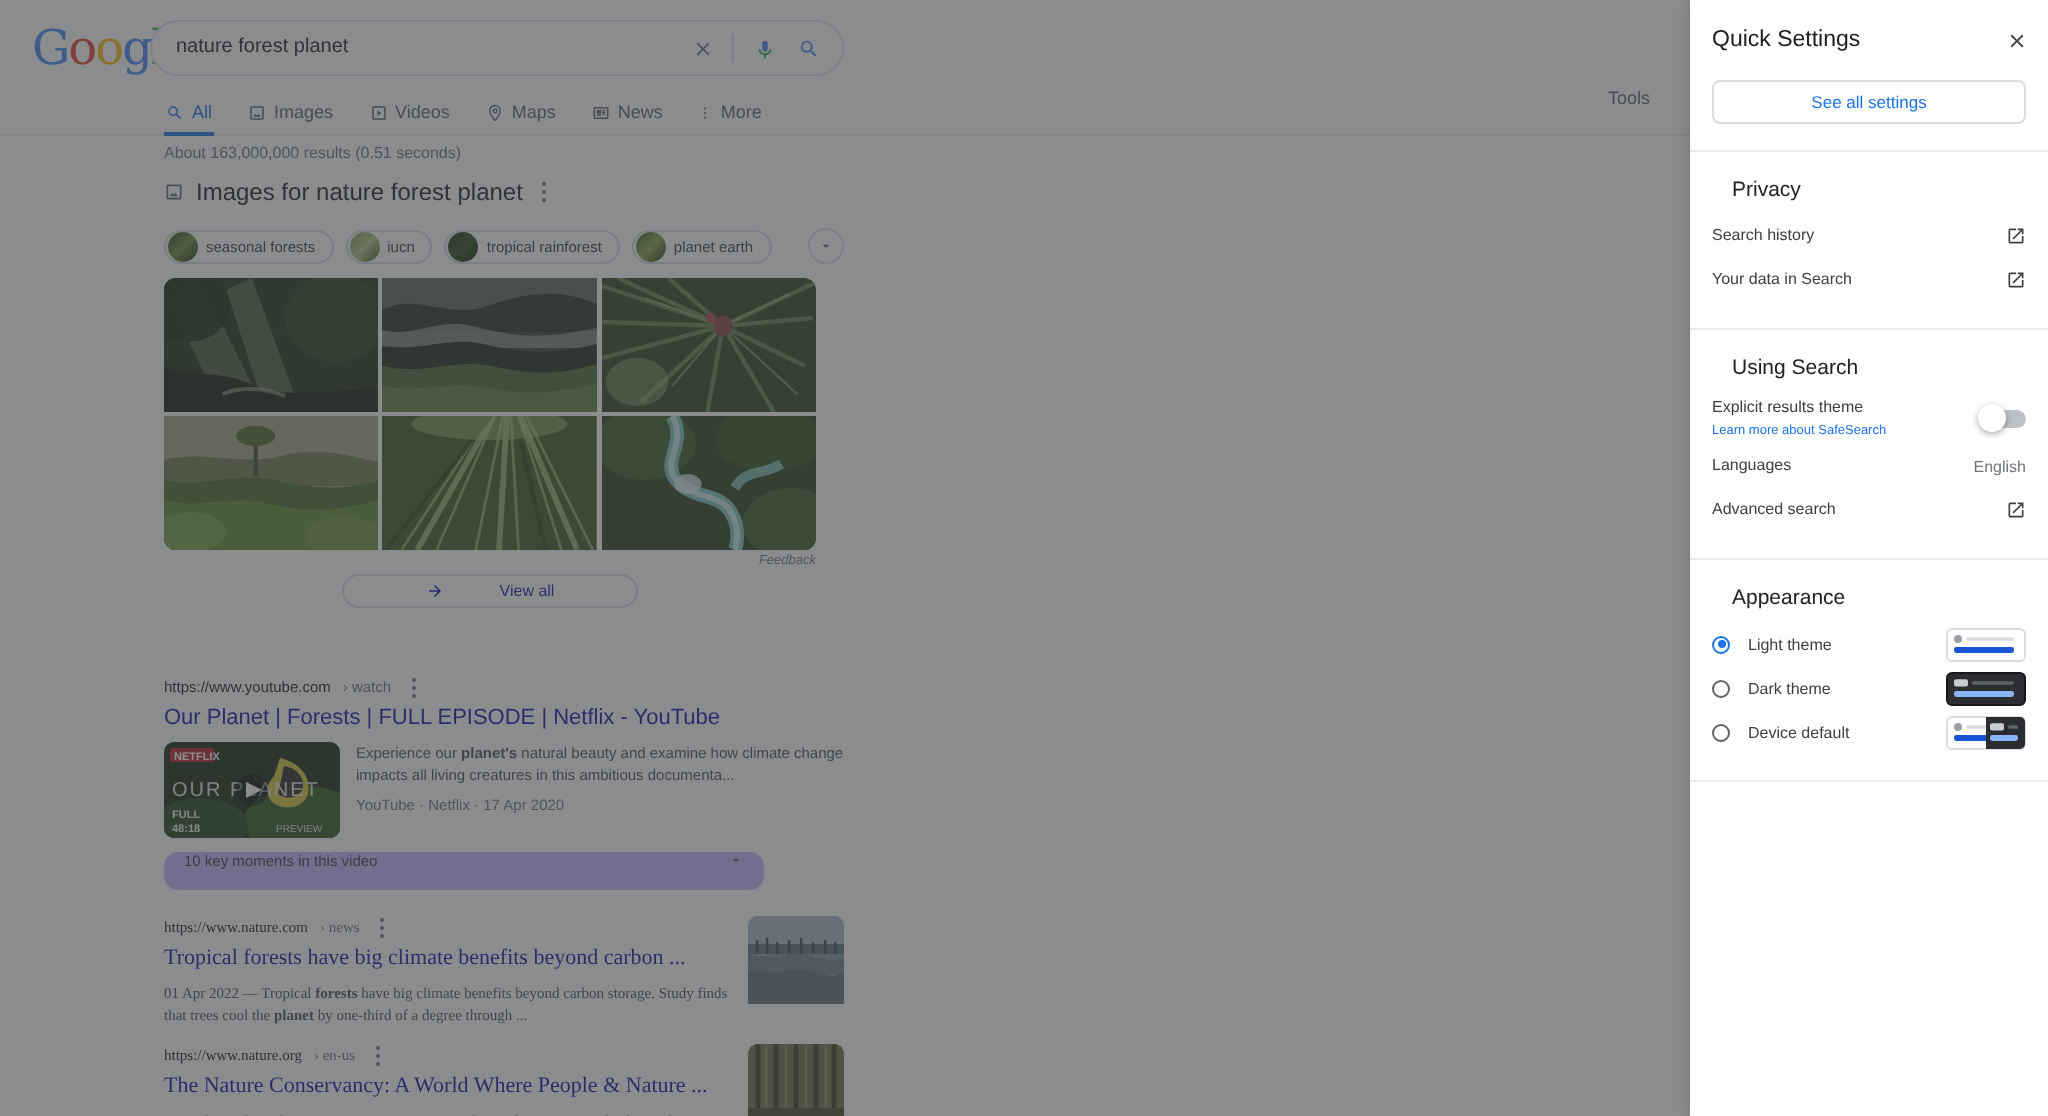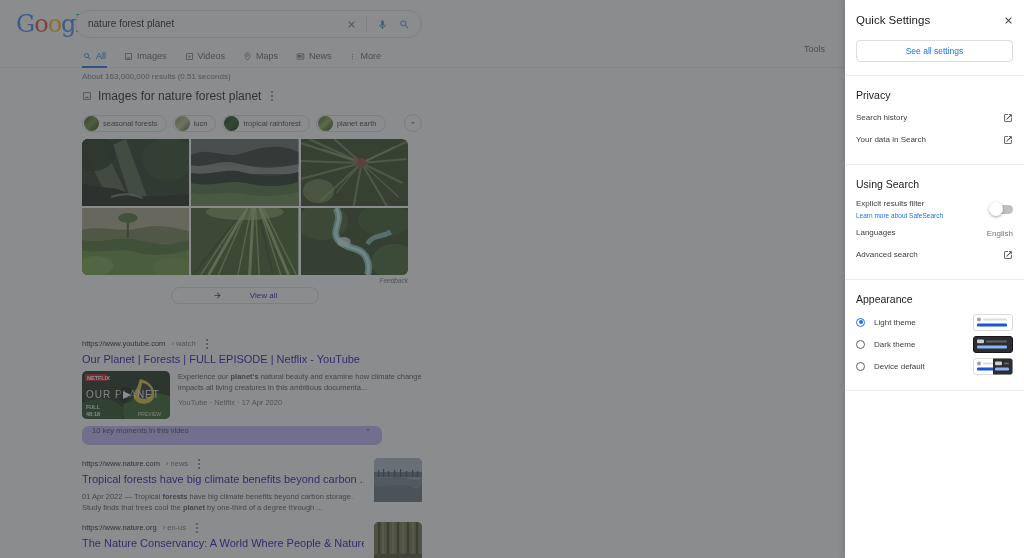--- a/index.html
+++ b/index.html
@@ -142,21 +142,21 @@
   .thumb svg { display:block; }
 
   .keymoments {
     margin-top:7px; width:300px; height:19px;
     background:#c4b5fd; border-radius:7px;
     display:flex; align-items:flex-start; padding:0 10px;
     font-size:7.5px; color:#3c4043; cursor:pointer;
   }
   .km-chev { margin-left:auto; }
 
-  .res-right { display:flex; gap:10px; }
+  .res-right { display:flex; gap:10px;font-family:Liberation Serif, serif; }
   .res-left-col { flex:1; min-width:0; }
 
   
   #scrim {
     position:absolute; left:0; top:0; width:845px; height:558px;
     background: rgba(60,64,67,0.60);
     pointer-events:none;
   }
 
   
@@ -176,21 +176,21 @@
     border:1px solid #dadce0; border-radius:4px;
     display:flex; align-items:center; justify-content:center;
     font-size:8.5px; color:#1a73e8; cursor:pointer; background:#fff;
   }
 
   .p-sep { height:1px; background:#ebebeb; margin-top:13px; }
 
   .p-sect { padding:0 11px; }
   .p-sect-title {
     font-size:10.5px; color:#202124; line-height:15px;
-    margin-top:12px; margin-bottom:4px;
+    margin-top:12px; margin-bottom:4px;margin-left:10px;
   }
 
   .p-row {
     display:flex; align-items:center; min-height:22px;
     padding:2px 0; cursor:pointer;
   }
   .p-row-label { font-size:8px; color:#3c4043; line-height:12px; }
   .p-row-sub { font-size:6.5px; color:#1a73e8; line-height:9px; margin-top:1px; cursor:pointer; }
   .p-row-right { margin-left:auto; display:flex; align-items:center; }
   .p-row-value { font-size:8px; color:#70757a; }
@@ -612,21 +612,21 @@
       </div>
     </div>
 
     <div class="p-sep"></div>
 
     <div class="p-sect">
       <div class="p-sect-title">Using Search</div>
 
       <div class="p-row">
         <div>
-          <div class="p-row-label">Explicit results filter</div>
+          <div class="p-row-label">Explicit results theme</div>
           <div class="p-row-sub">Learn more about SafeSearch</div>
         </div>
         <div class="p-row-right">
           <div class="toggle">
               <div class="knob"></div>
             </div>
         </div>
       </div>
 
       <div class="p-row">

